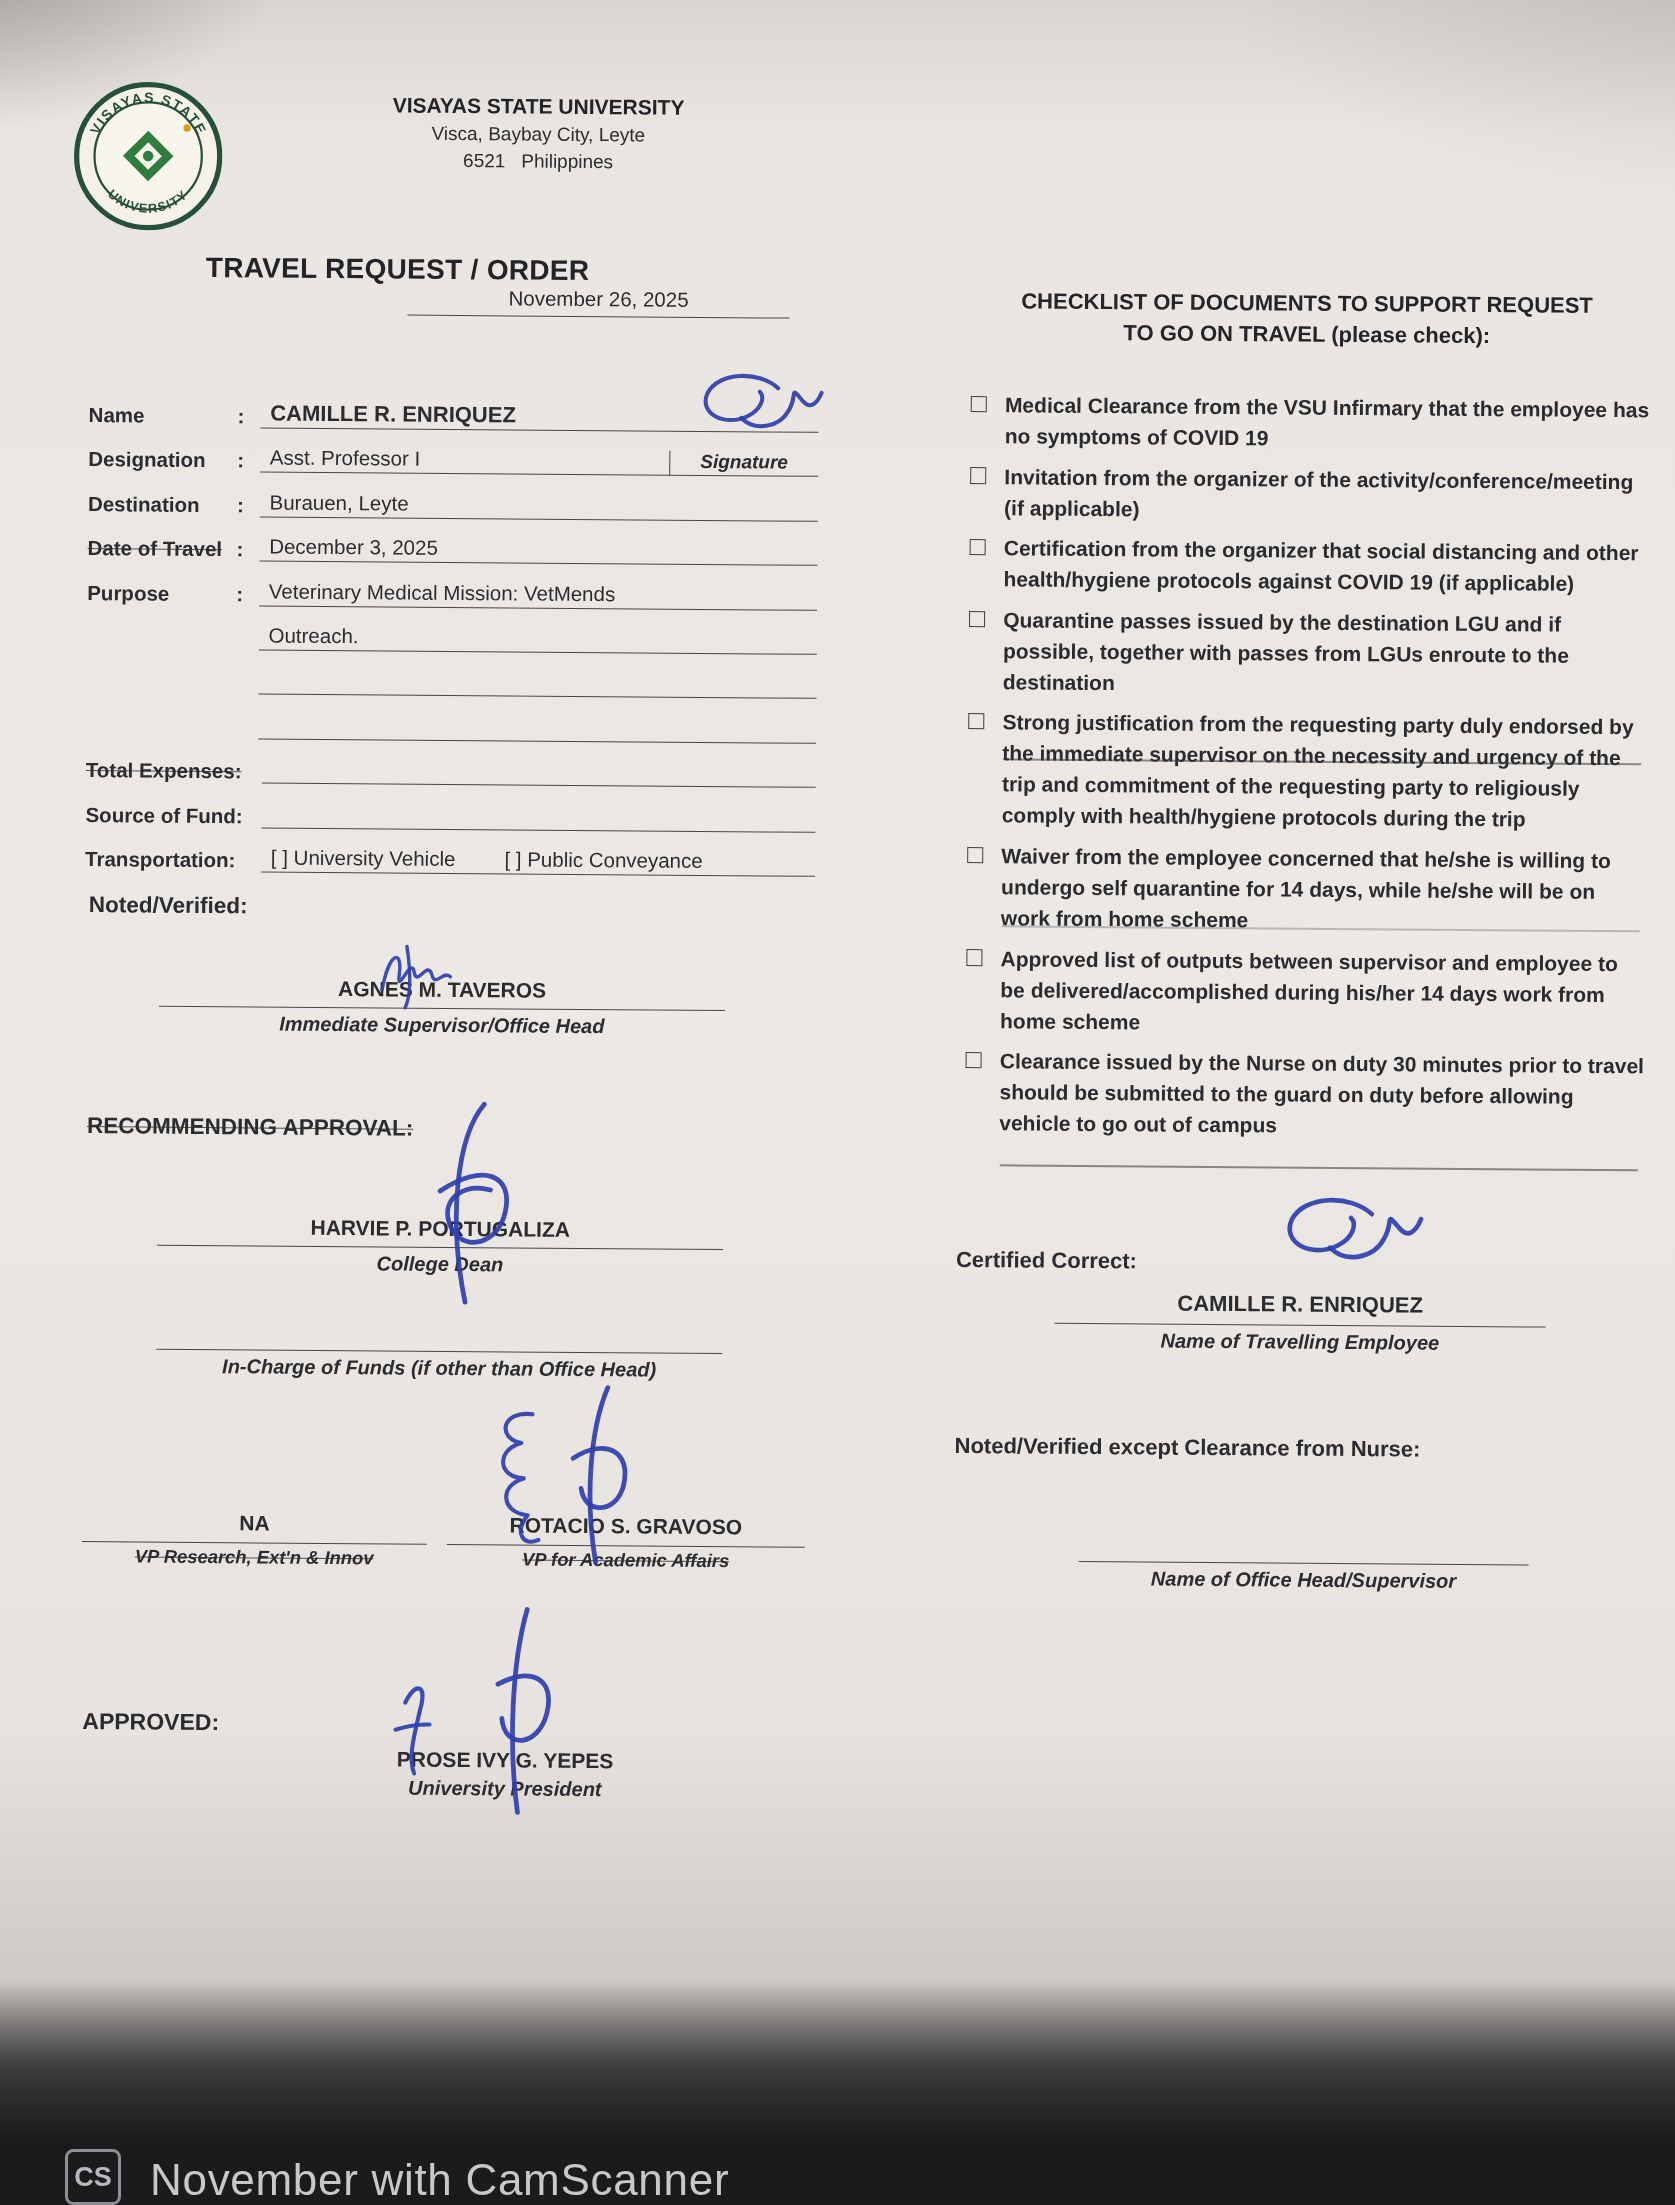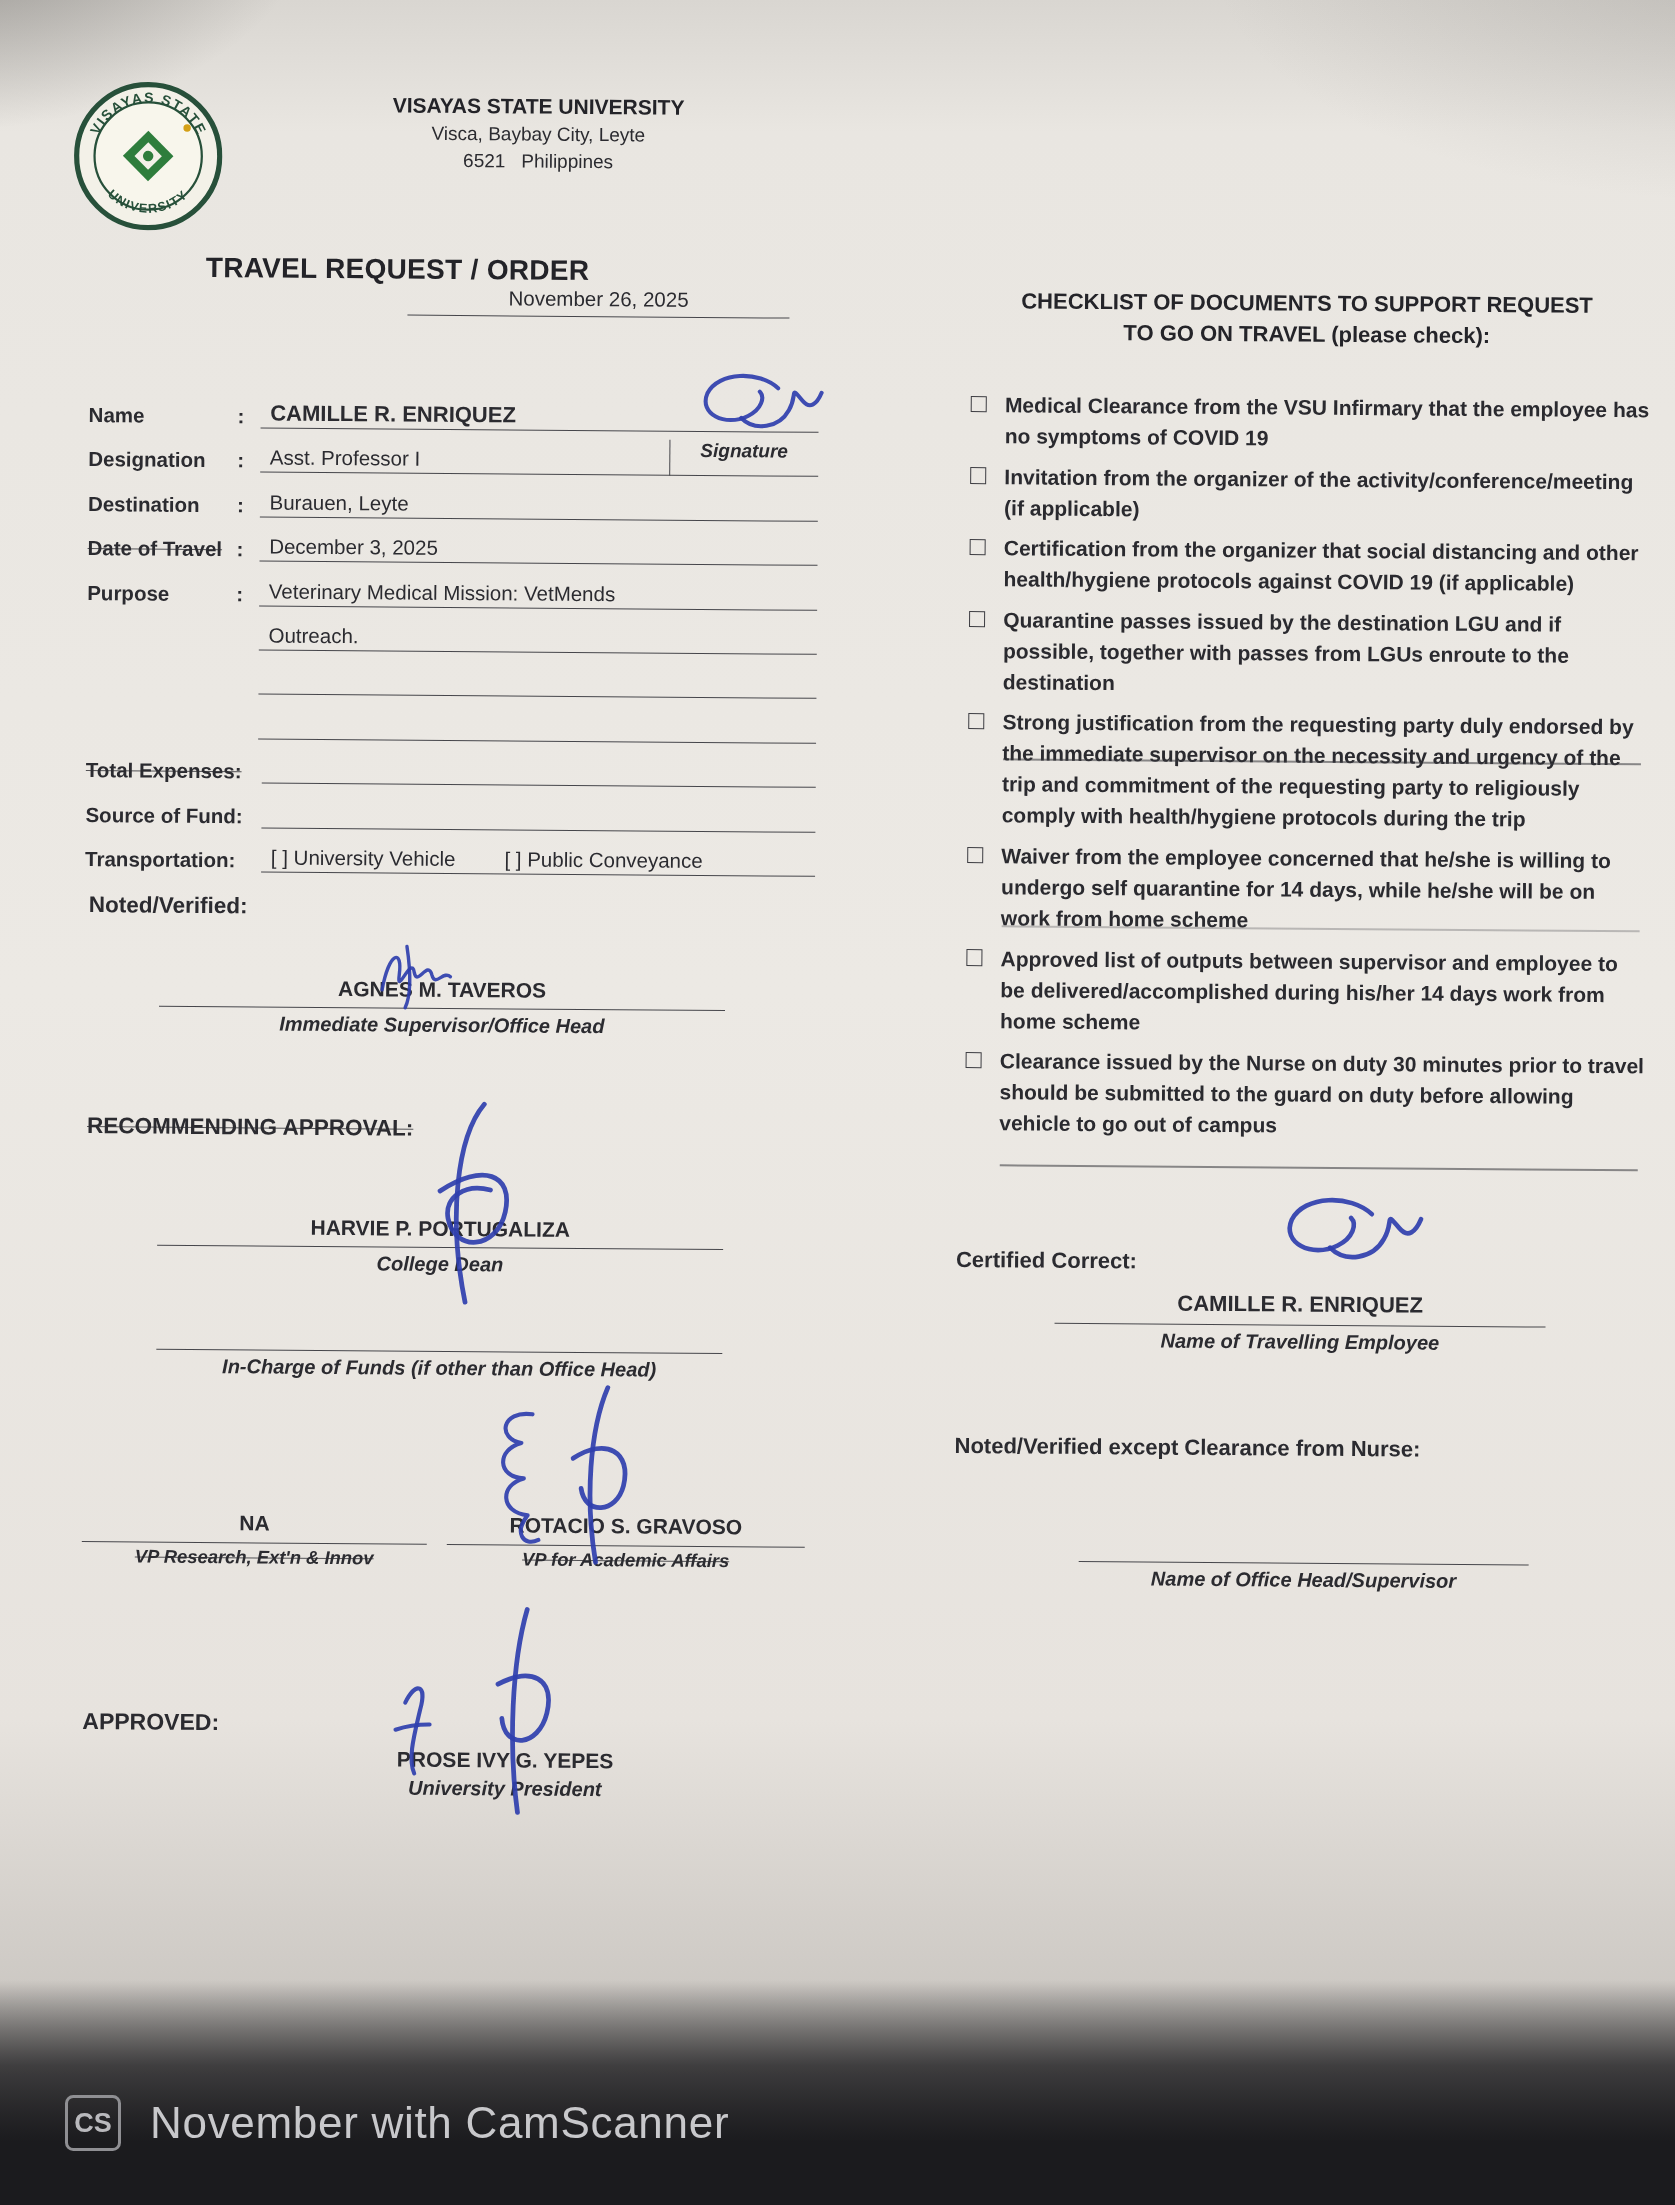--- a/index.html
+++ b/index.html
@@ -42,21 +42,21 @@
   .fields { left:85px; top:392px; width:730px; }
   .frow { height:41px; display:flex; align-items:flex-end; padding-bottom:3.4px; font-size:20.5px; }
   .flabel { width:149px; font-weight:700; flex:none; }
   .fcolon { width:23px; font-weight:700; flex:none; }
   .fvalue { border-bottom:1.7px solid #46464b; padding:0 0 1.4px 9.6px; min-height:24.6px; }
   .v-short { width:399px; flex:none; }
   .v-long  { flex:1; }
   .val-bold { font-weight:700; font-size:22px; }
   .sigcell {
     flex:1; border-bottom:1.7px solid #46464b; border-left:1.7px solid #46464b;
-    text-align:center; font-style:italic; font-weight:700; font-size:19px; padding-bottom:13px;
+    text-align:center; font-style:italic; font-weight:700; font-size:19px; padding-bottom:2px;
   }
   .wide-label { width:auto; min-width:172px; margin-right:4.1px; font-weight:700; flex:none; }
   .opts { display:flex; gap:49px; }
   .scan-strike { text-decoration:line-through; text-decoration-thickness:1.4px; text-decoration-color:rgba(45,45,50,.8); }
 
   
   .noted { left:89px; top:898px; font-size:22.5px; font-weight:700; }
   .block { text-align:center; }
   .bname { font-weight:700; font-size:21px; padding-bottom:6.1px; border-bottom:1.7px solid #46464b; }
   .bname-noline { font-weight:700; font-size:21px; }
@@ -87,21 +87,21 @@
 
   .artifact { background:rgba(52,52,58,.55); height:1.7px; }
 
   
   .ink path { fill:none; stroke:#2f3fae; stroke-linecap:round; stroke-linejoin:round; opacity:.92; }
 
   
   .footer {
     position:absolute; left:0; right:0; bottom:0; height:225px;
     background:linear-gradient(180deg, rgba(24,24,27,0) 0%, rgba(24,24,27,.72) 38%, #1b1b1e 72%);
-    display:flex; align-items:center; gap:29px;
+    display:flex; align-items:flex-end; gap:29px;
     padding:61px 0 0 65px; box-sizing:border-box;
   }
   .cs-badge {
     width:50px; height:50px; border:3.4px solid #8f8f93; border-radius:8.2px;
     display:grid; place-items:center;
     color:#b9b9bd; font-weight:700; font-size:27px; flex:none;
   }
   .footer-text { font-size:44px; color:#c8c8cb; letter-spacing:0.7px; }
 </style>
 </head>

